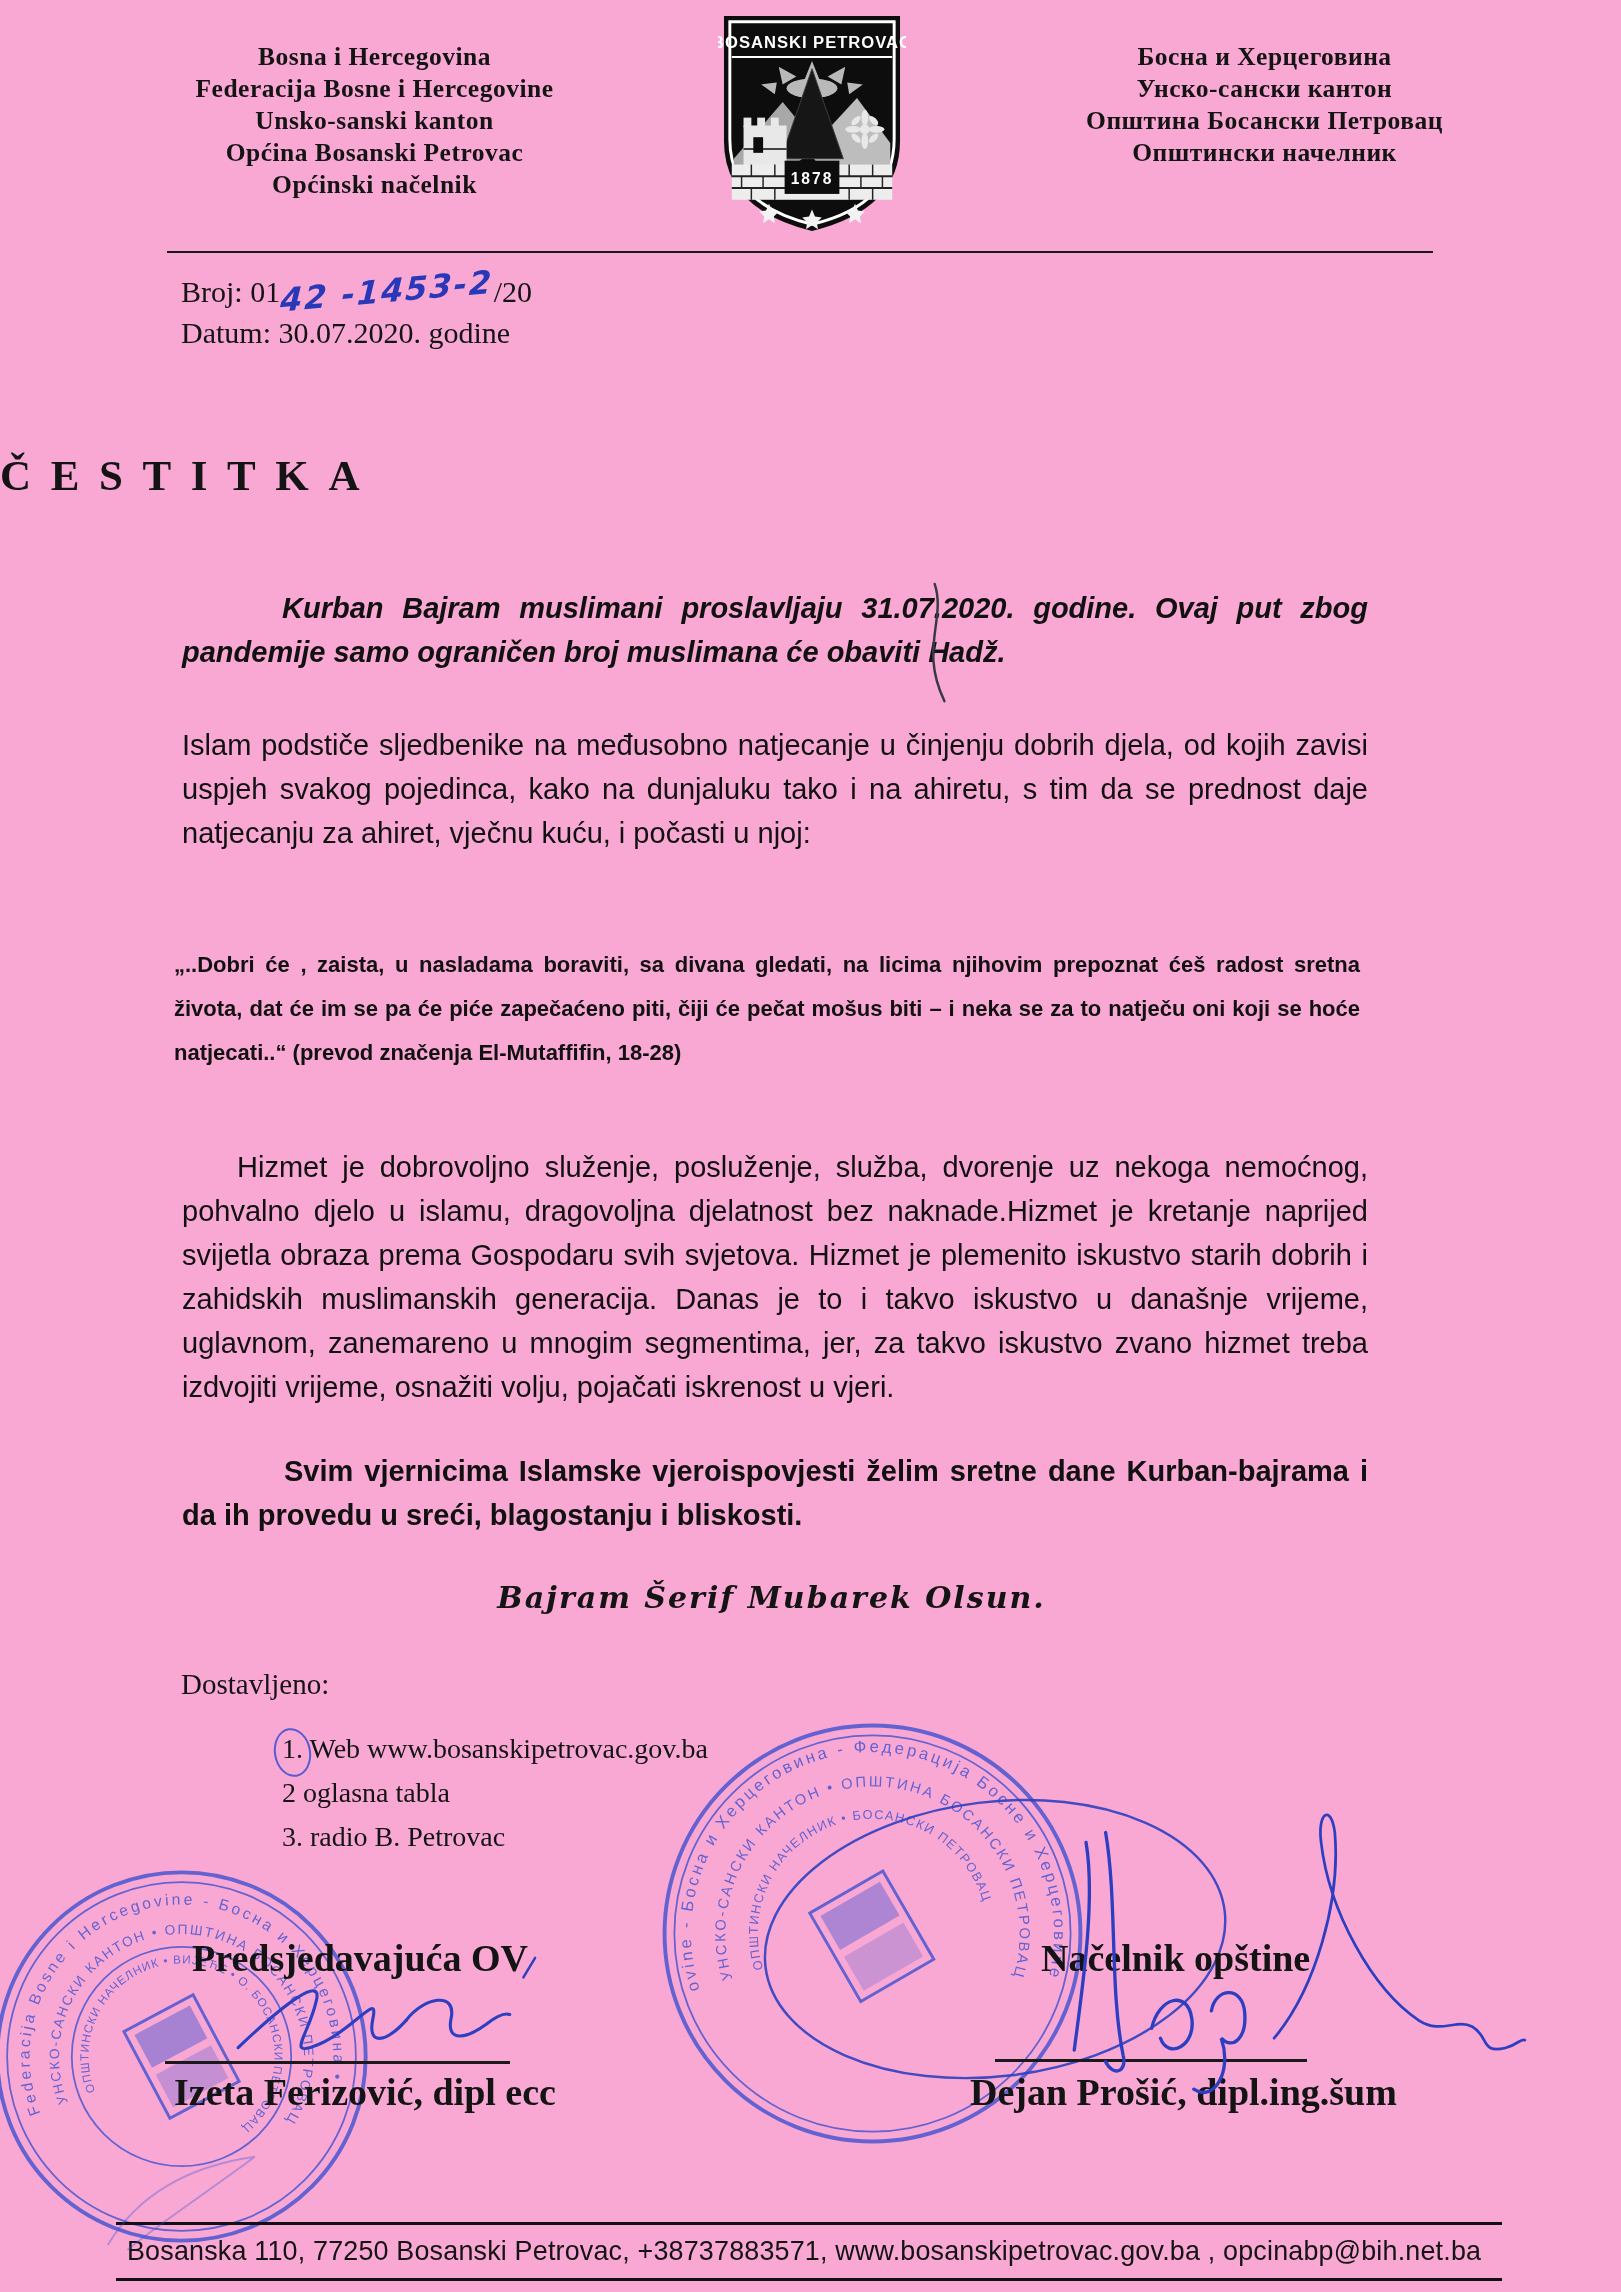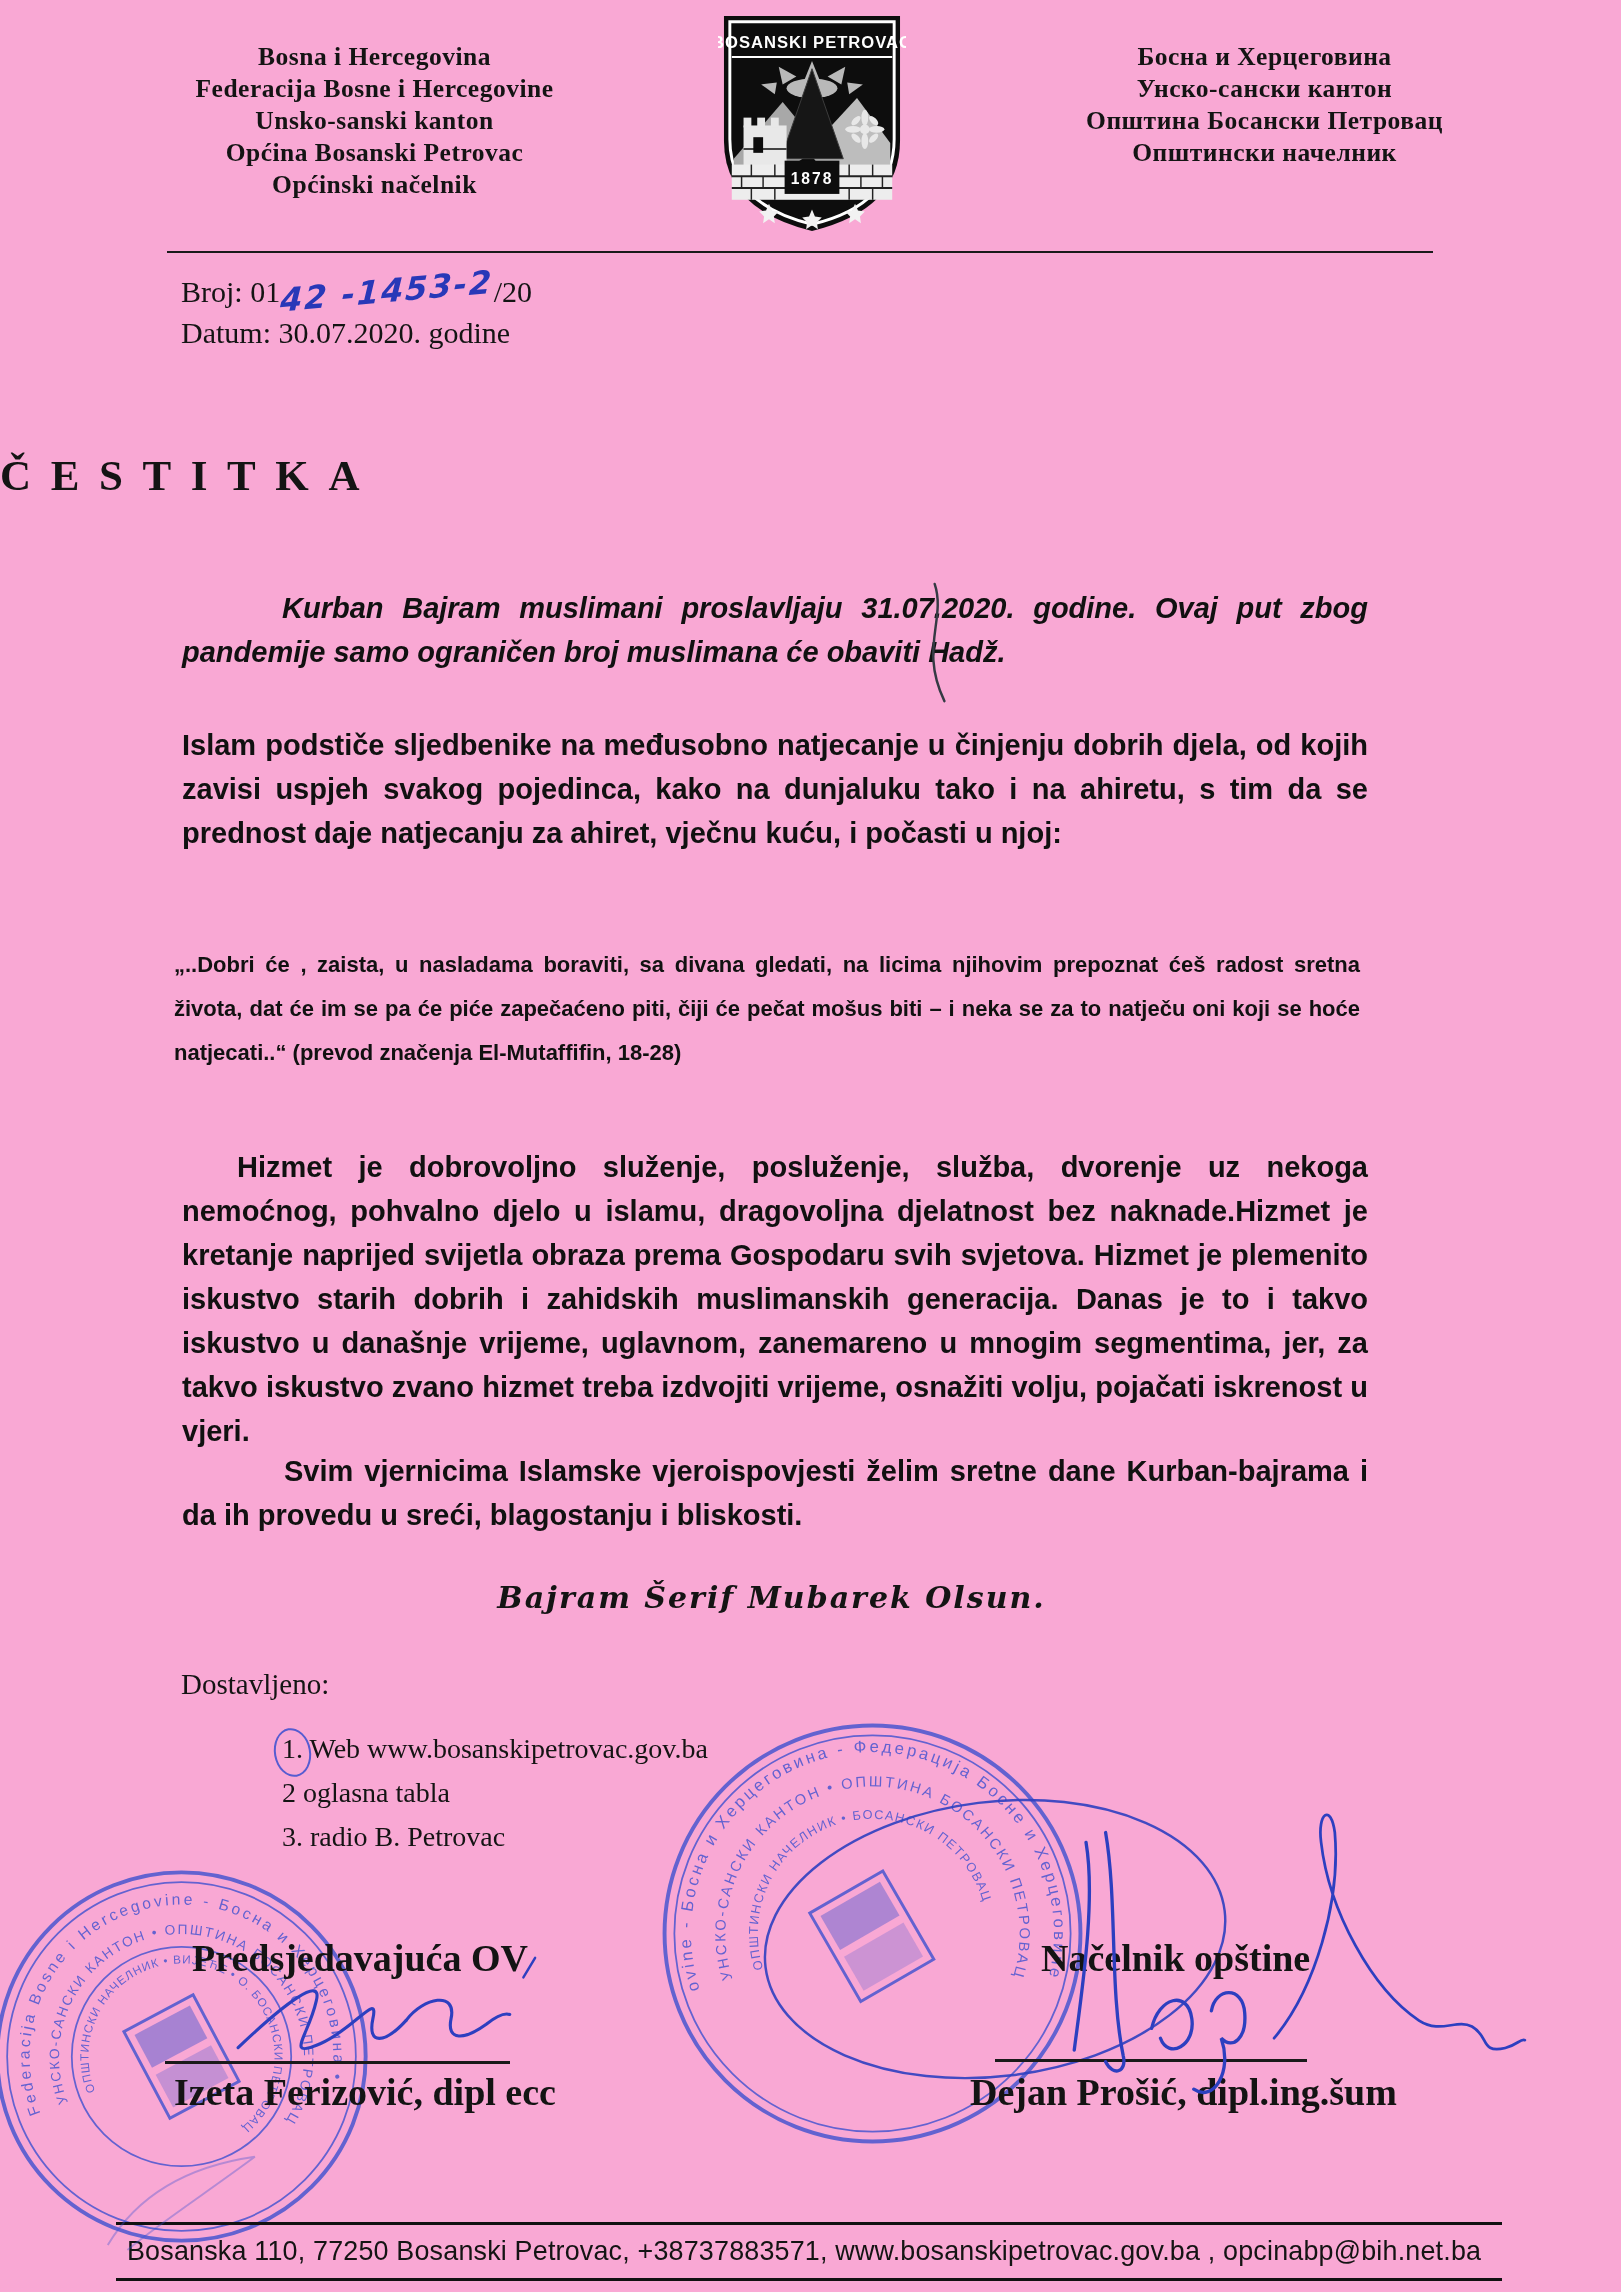--- a/index.html
+++ b/index.html
@@ -16,21 +16,21 @@
   .meta{font-size:30px;line-height:41px;}
   .hand-blue{
     color:#2838b8;font-family:"DejaVu Sans",sans-serif;font-style:italic;font-weight:bold;
     display:inline-block;transform:rotate(-5deg) skewX(-8deg);font-size:32px;letter-spacing:2px;
   }
   
   .title{width:100%;font-size:43px;font-weight:bold;letter-spacing:19.6px;}
   
   .para{
     font-family:"Liberation Sans",sans-serif;font-size:29px;line-height:44px;
-    text-align:justify;width:1186px;color:#111;font-weight:bold;
+    text-align:justify;width:1186px;color:#111;
   }
   .b{font-weight:bold;}
   .i{font-style:italic;}
   .blessing{
     width:100%;text-align:center;font-family:"DejaVu Serif",serif;
     font-style:italic;font-weight:bold;font-size:30px;letter-spacing:2px;
   }
   
   .dost-label{font-size:29px;}
   .dost-list{font-size:28px;line-height:44px;}

